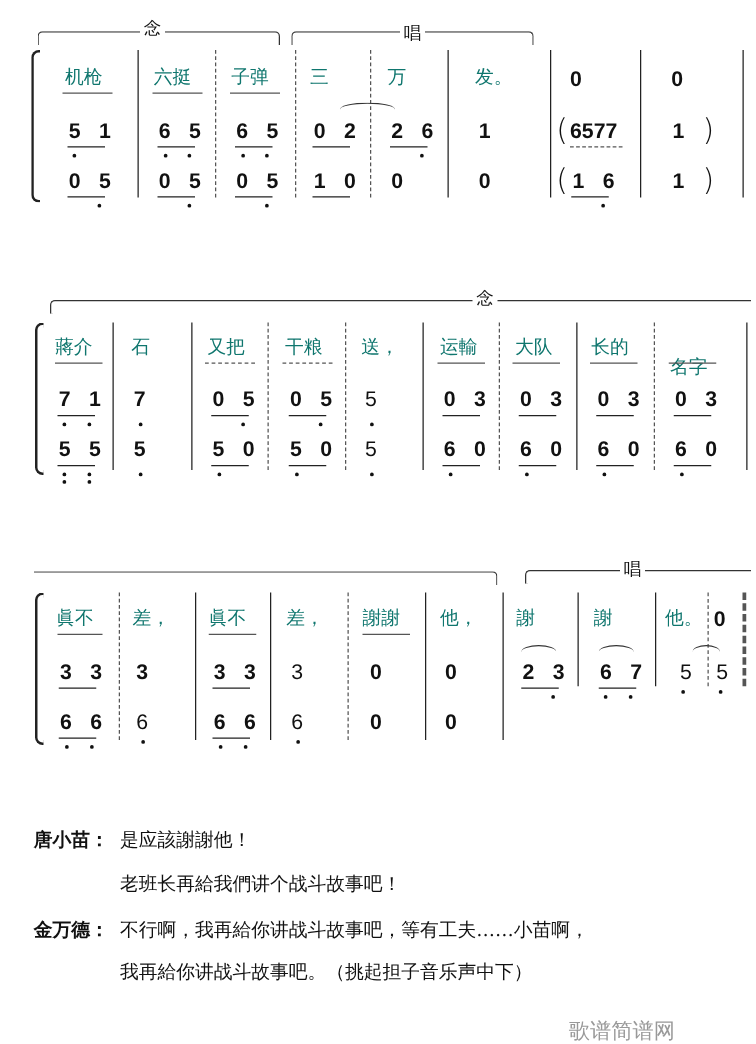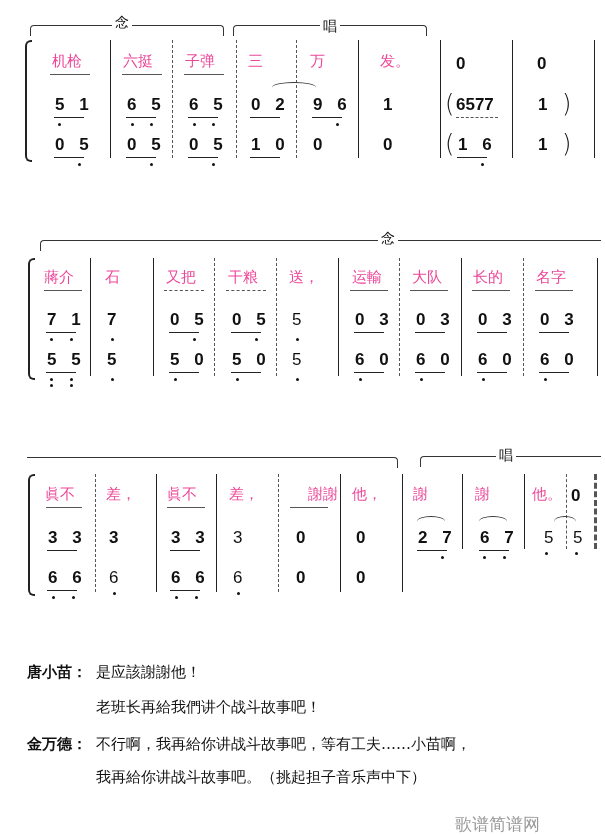--- a/index.html
+++ b/index.html
@@ -1,18 +1,18 @@
 <!DOCTYPE html>
 <html><head>
 <meta charset="utf-8">
 <style>
   html, body { margin:0; padding:0; background:#ffffff; }
   body { width:605px; height:835px; position:relative; overflow:hidden;
          font-family:"DejaVu Sans", sans-serif; color:#111; }
-  .lyric { position:absolute; font-family:Liberation Sans, sans-serif; font-size:15px; color:#ec4899; white-space:nowrap; }
+  .lyric { position:absolute; font-family:Liberation Sans, sans-serif; font-size:15px; color:#0f766e; white-space:nowrap; }
   .note { position:absolute; font-family:"Liberation Sans", sans-serif; font-weight:bold; font-size:17px; color:#111; white-space:nowrap; letter-spacing:5px; }
   .uline { position:absolute; height:0; border-top:1.5px solid #222; }
   .lline { position:absolute; height:0; border-top:1px solid #555; }
   .dot { position:absolute; width:3px; height:3px; background:#111; border-radius:50%; }
   .bar { position:absolute; width:0; border-left:1.4px solid #222; }
   .dbar { position:absolute; width:0; border-left:1px dashed #555; }
   .brace { position:absolute; width:5px; border:2px solid #222; border-right:none; border-radius:6px 0 0 6px; }
   .section-line { position:absolute; height:10px; border-top:1.2px solid #333; }
   .section-label { position:absolute; font-family:"DejaVu Serif", serif; font-size:14px; background:#fff; padding:0 3px; }
   .arc { position:absolute; border-top:1.2px solid #333; border-radius:50% 50% 0 0; height:10px; }
@@ -71,21 +71,21 @@
   <div class="dot" style="left:212px;top:163px;"></div>
 
   <span class="lyric" style="left:248px;top:52px;">三</span>
   <span class="note" style="left:251px;top:95px;">0 2</span>
   <div class="uline" style="left:250px;top:117px;width:30px;"></div>
   <span class="note" style="left:251px;top:135px;">1 0</span>
   <div class="uline" style="left:250px;top:157px;width:30px;"></div>
   <div class="arc" style="left:272px;top:82px;width:44px;"></div>
 
   <span class="lyric" style="left:310px;top:52px;">万</span>
-  <span class="note" style="left:313px;top:95px;">9 6</span>
+  <span class="note" style="left:313px;top:95px;">2 6</span>
   <div class="uline" style="left:312px;top:117px;width:30px;"></div>
   <div class="dot" style="left:336px;top:123px;"></div>
   <span class="note" style="left:313px;top:135px;">0</span>
 
   <span class="lyric" style="left:380px;top:52px;">发。</span>
   <span class="note" style="left:383px;top:95px;">1</span>
   <span class="note" style="left:383px;top:135px;">0</span>
 
   <span class="note" style="left:456px;top:54px;">0</span>
   <span class="paren" style="left:445px;top:90px;">(</span>
@@ -179,21 +179,21 @@
   <div class="dot" style="left:420px;top:378px;"></div>
 
   <span class="lyric" style="left:473px;top:268px;">长的</span>
   <div class="lline" style="left:472px;top:290px;width:38px;"></div>
   <span class="note" style="left:478px;top:310px;">0 3</span>
   <div class="uline" style="left:477px;top:332px;width:30px;"></div>
   <span class="note" style="left:478px;top:350px;">6 0</span>
   <div class="uline" style="left:477px;top:372px;width:30px;"></div>
   <div class="dot" style="left:482px;top:378px;"></div>
 
-  <span class="lyric" style="left:536px;top:268px;">名字</span>
+  <span class="lyric" style="left:536px;top:284px;">名字</span>
   <div class="lline" style="left:535px;top:290px;width:38px;"></div>
   <span class="note" style="left:540px;top:310px;">0 3</span>
   <div class="uline" style="left:539px;top:332px;width:30px;"></div>
   <span class="note" style="left:540px;top:350px;">6 0</span>
   <div class="uline" style="left:539px;top:372px;width:30px;"></div>
   <div class="dot" style="left:544px;top:378px;"></div>
 </div>
 
 <div>
   <div class="section-line" style="left:27px;top:457px;width:370px;border-right:1px solid #333;border-radius:0 4px 0 0;"></div>
@@ -234,32 +234,32 @@
   <span class="note" style="left:171px;top:568px;">6 6</span>
   <div class="uline" style="left:170px;top:590px;width:30px;"></div>
   <div class="dot" style="left:175px;top:596px;"></div>
   <div class="dot" style="left:195px;top:596px;"></div>
 
   <span class="lyric" style="left:229px;top:485px;">差，</span>
   <span class="note" style="left:233px;top:528px;font-weight:normal;">3</span>
   <span class="note" style="left:233px;top:568px;font-weight:normal;">6</span>
   <div class="dot" style="left:237px;top:592px;"></div>
 
-  <span class="lyric" style="left:290px;top:485px;margin-left:18px;">謝謝</span>
+  <span class="lyric" style="left:290px;top:485px;">謝謝</span>
   <div class="lline" style="left:290px;top:507px;width:38px;"></div>
   <span class="note" style="left:296px;top:528px;">0</span>
   <span class="note" style="left:296px;top:568px;">0</span>
 
   <span class="lyric" style="left:352px;top:485px;">他，</span>
   <span class="note" style="left:356px;top:528px;">0</span>
   <span class="note" style="left:356px;top:568px;">0</span>
 
   <span class="lyric" style="left:413px;top:485px;">謝</span>
   <div class="arc" style="left:417px;top:516px;width:28px;"></div>
-  <span class="note" style="left:418px;top:528px;">2 7</span>
+  <span class="note" style="left:418px;top:528px;">2 3</span>
   <div class="uline" style="left:417px;top:550px;width:30px;"></div>
   <div class="dot" style="left:441px;top:556px;"></div>
 
   <span class="lyric" style="left:475px;top:485px;">謝</span>
   <div class="arc" style="left:479px;top:516px;width:28px;"></div>
   <span class="note" style="left:480px;top:528px;">6 7</span>
   <div class="uline" style="left:479px;top:550px;width:30px;"></div>
   <div class="dot" style="left:483px;top:556px;"></div>
   <div class="dot" style="left:503px;top:556px;"></div>
 

